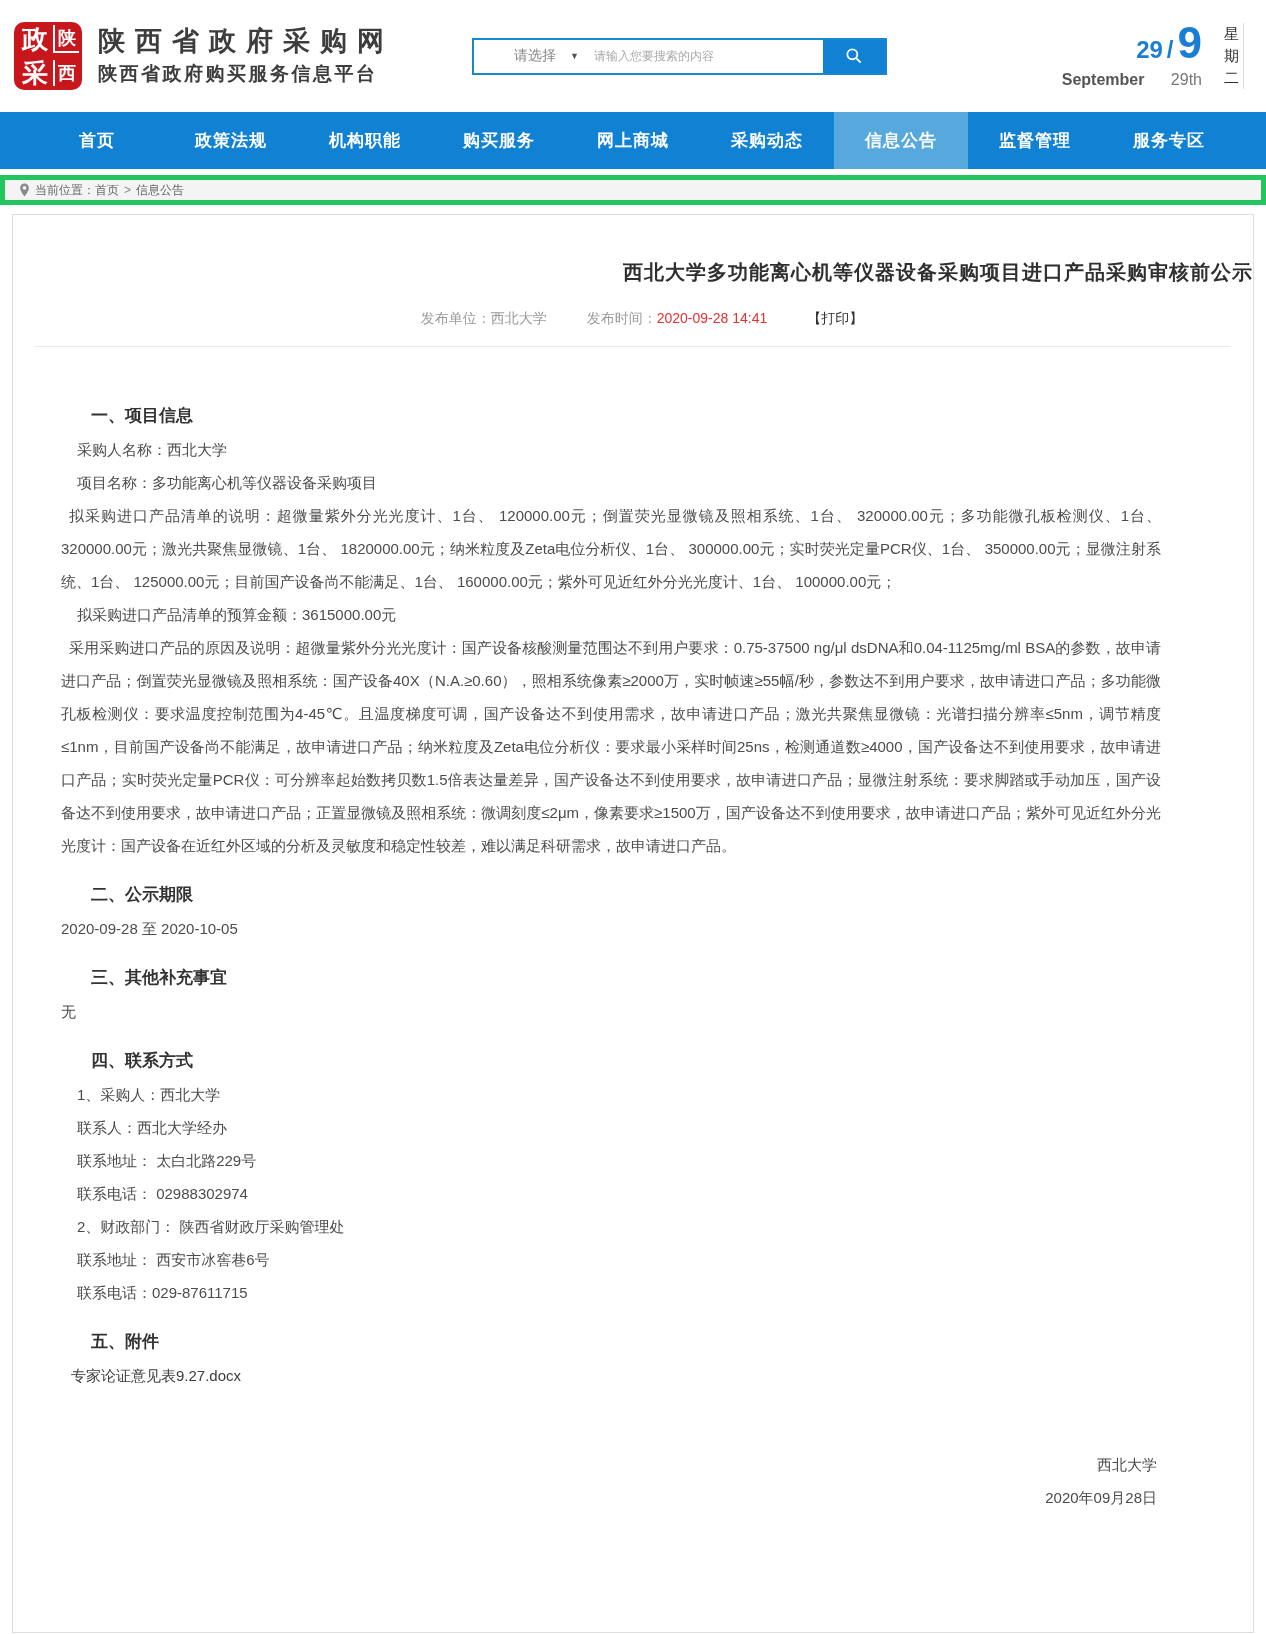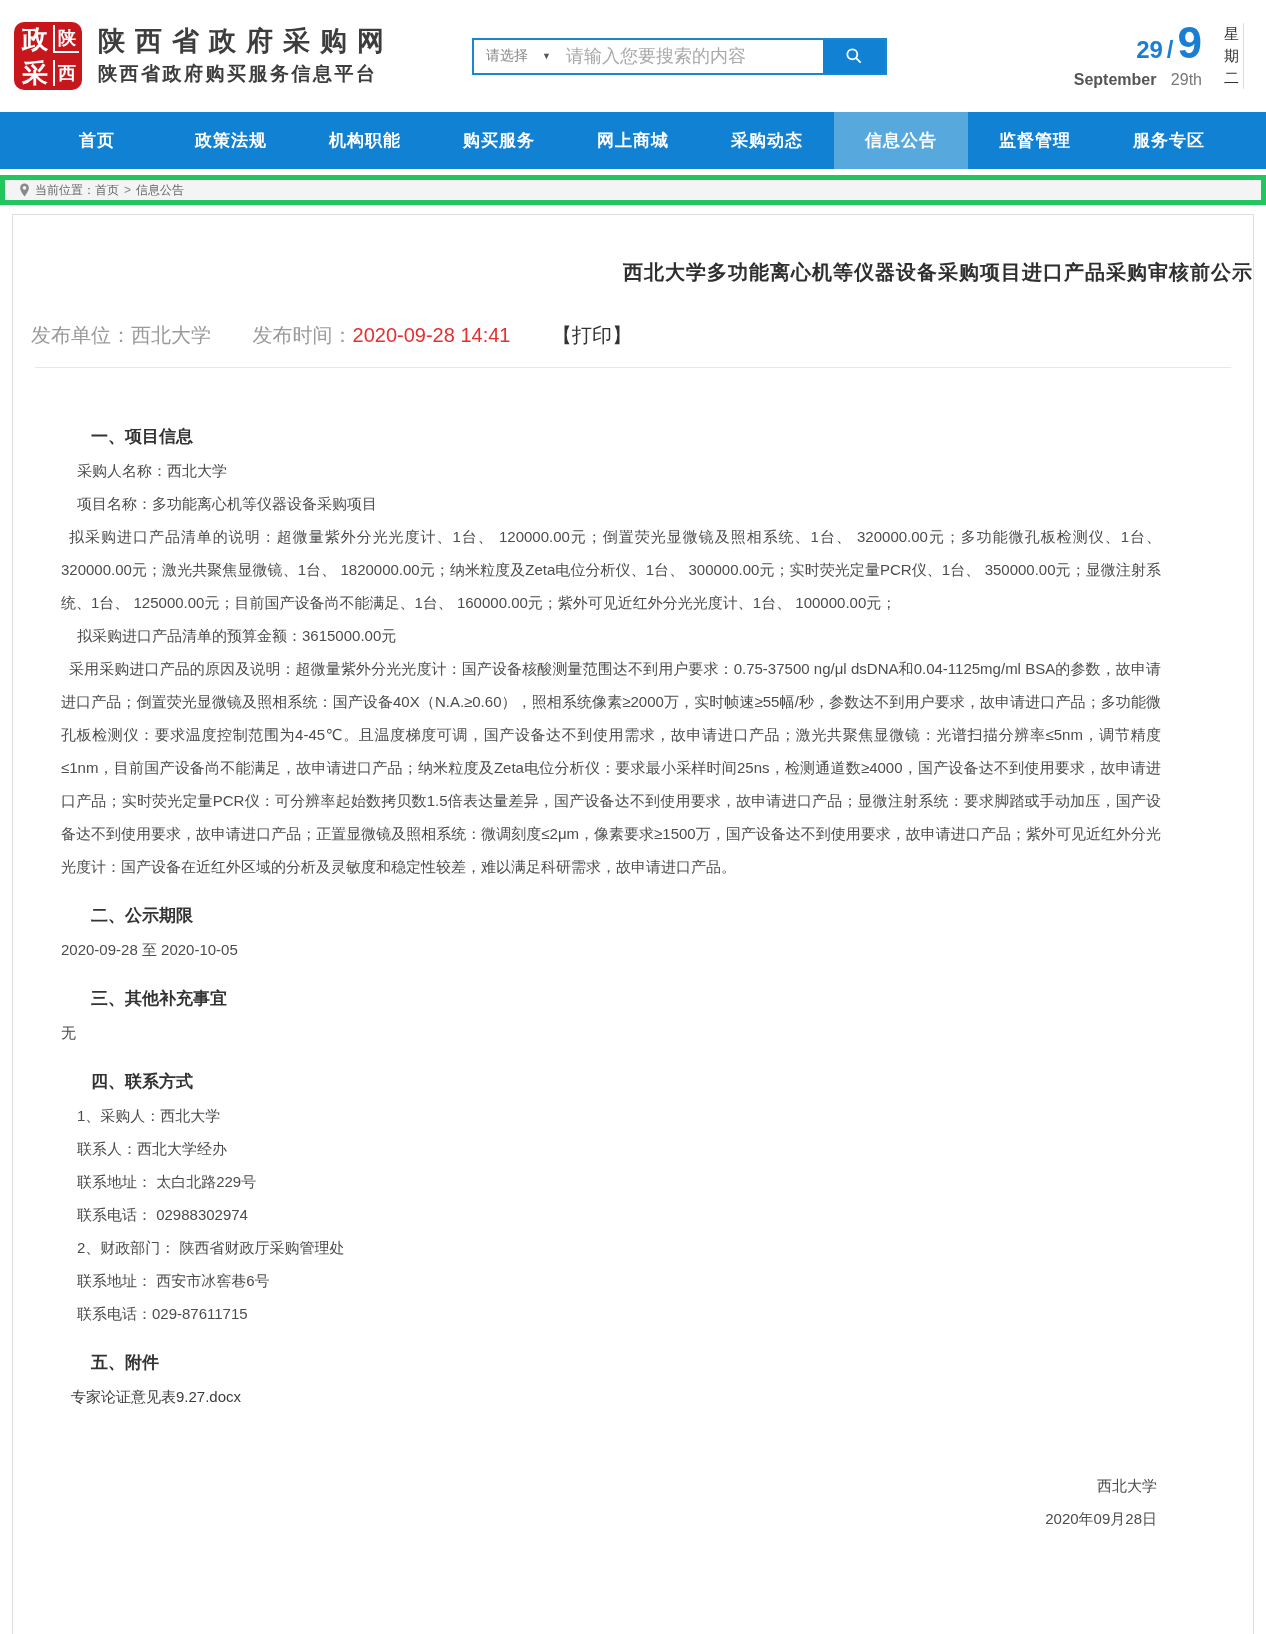--- a/index.html
+++ b/index.html
@@ -33,45 +33,46 @@
   .site-names { margin-left: 16px; }
   .site-title { font-size: 27px; font-weight: bold; color: #3d3d3d; letter-spacing: 10px; line-height: 34px; }
   .site-subtitle { font-size: 19px; font-weight: bold; color: #3d3d3d; letter-spacing: 2.5px; line-height: 28px; margin-top: 2px; }
   
   .search-wrap { margin-left: 78px; }
   .search-bar {
     width: 415px; height: 37px;
     border: 2px solid #1987cb;
     display: flex; align-items: stretch;
     background: #fff;
+    padding-left: 28px;
   }
   .search-select {
     width: 92px; display: flex; align-items: center;
     padding-left: 12px; cursor: pointer; color: #888; font-size: 14px;
   }
   .search-select .arrow { font-size: 9px; color: #555; margin-left: 14px; }
   .search-input {
-    flex: 1; border: none; outline: none; font-size: 18px; color: #a16207;
+    flex: 1; border: none; outline: none; font-size: 12px; color: #a16207;
     font-family: "Liberation Sans", sans-serif;
   }
   .search-input::placeholder { color: #a9a9a9; }
   .search-btn {
     width: 62px; background: #1081d3; border: none; cursor: pointer;
     display: flex; align-items: center; justify-content: center;
   }
   
   .date-widget { margin-left: auto; display: flex; align-items: center; }
   .date-main { text-align: right; }
   .date-line1 { color: #1a7fd4; font-weight: bold; line-height: 40px; }
   .date-day { font-size: 24px; }
   .date-sep { font-size: 24px; margin: 0 4px; }
   .date-month-num { font-size: 44px; }
   .date-line2 { font-size: 16px; color: #888; margin-top: -2px; }
   .date-month-name { font-weight: bold; color: #555; }
-  .date-ordinal { margin-left: 10px; color: #777; }
+  .date-ordinal { margin-left: 22px; color: #777; }
   .weekday {
     width: 20px; margin-left: 22px; padding-right: 14px;
     font-size: 15px; color: #333; line-height: 22px;
     word-break: break-all; text-align: center;
     border-right: 1px solid #dcdcdc;
   }
   
   .nav {
     height: 57px; background: #1081d3;
     display: flex; align-items: stretch; padding: 0 30px;
@@ -97,21 +98,21 @@
     margin: 9px 12px 12px 12px;
     background: #fff;
     border: 1px solid #ddd;
     padding: 44px 0 118px 0;
   }
   .article-title {
     text-align: right; font-size: 20px; font-weight: bold; color: #2f2f2f;
     letter-spacing: 1px;
   }
   .article-meta {
-    margin-top: 36px; font-size: 20px; color: #9a9a9a;
+    margin-top: 24px; text-align: center; font-size: 14px; color: #9a9a9a;
   }
   .article-meta .chunk { margin: 0 18px; }
   .meta-red { color: #e62f2f; }
   .print-btn { color: #333; cursor: pointer; margin-left: 18px; }
   .title-hr { border: none; border-top: 1px solid #e8e8e8; margin: 18px 22px 0 22px; }
   .article-body {
     padding: 36px 92px 0 48px;
     font-size: 15px; color: #4c4c4c; line-height: 33px;
   }
   .sec-heading {

